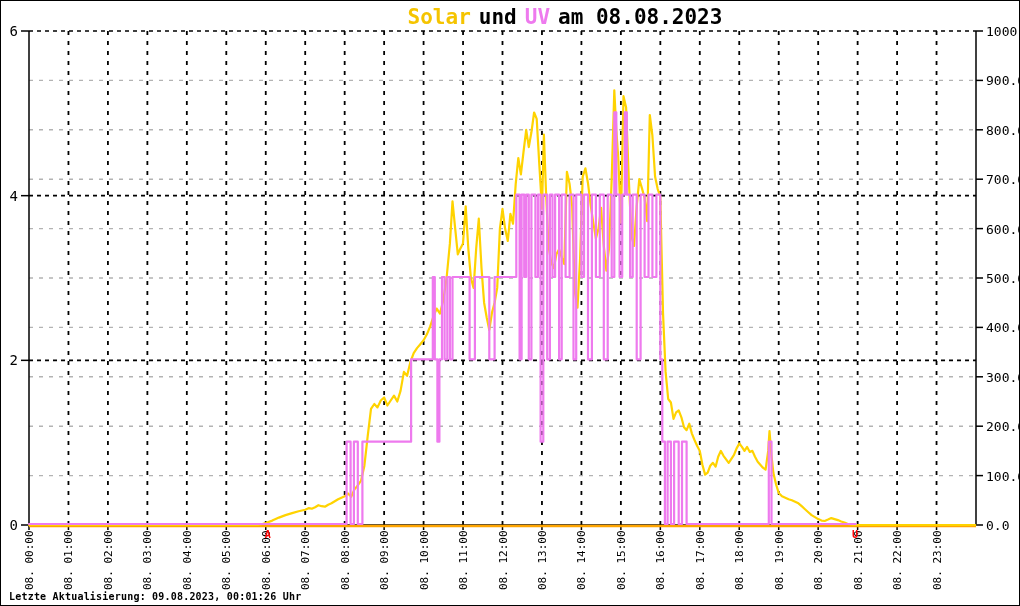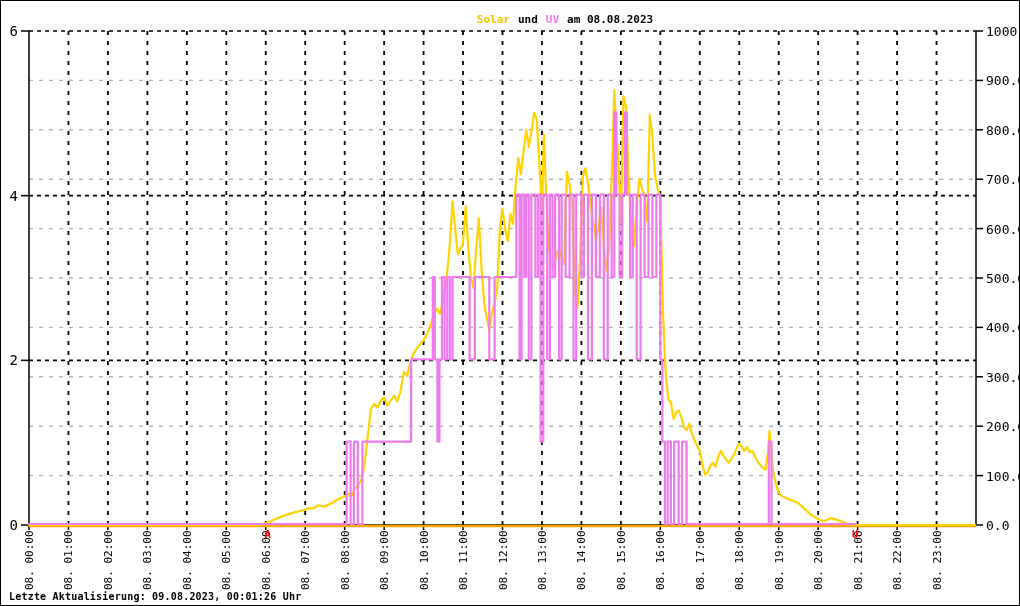--- a/index.html
+++ b/index.html
@@ -7,23 +7,23 @@
     position:relative;
     width:1020px;height:606px;
     background:#ffffff;
     border:1px solid #000;
     box-sizing:border-box;
     overflow:hidden;
     font-family:"DejaVu Sans Mono","Liberation Mono",monospace;
   }
   .frame svg{position:absolute;left:0;top:0;}
   .title{
-    position:absolute;left:110px;right:0;top:12px;
+    position:absolute;left:110px;right:0;top:4px;
     text-align:center;
-    font-size:11px;font-weight:bold;color:#000;
+    font-size:21px;font-weight:bold;color:#000;
     letter-spacing:0px;
     white-space:pre;
   }
   .title span{margin-right:8px;}
   .title span:last-child{margin-right:0;}
   .solar-text{color:#f5c400;}
   .uv-text{color:#ee7aee;}
   .footer-left{
     position:absolute;left:8px;bottom:3px;
     font-size:10px;font-weight:bold;color:#000;letter-spacing:0.2px;margin-top:25px;

